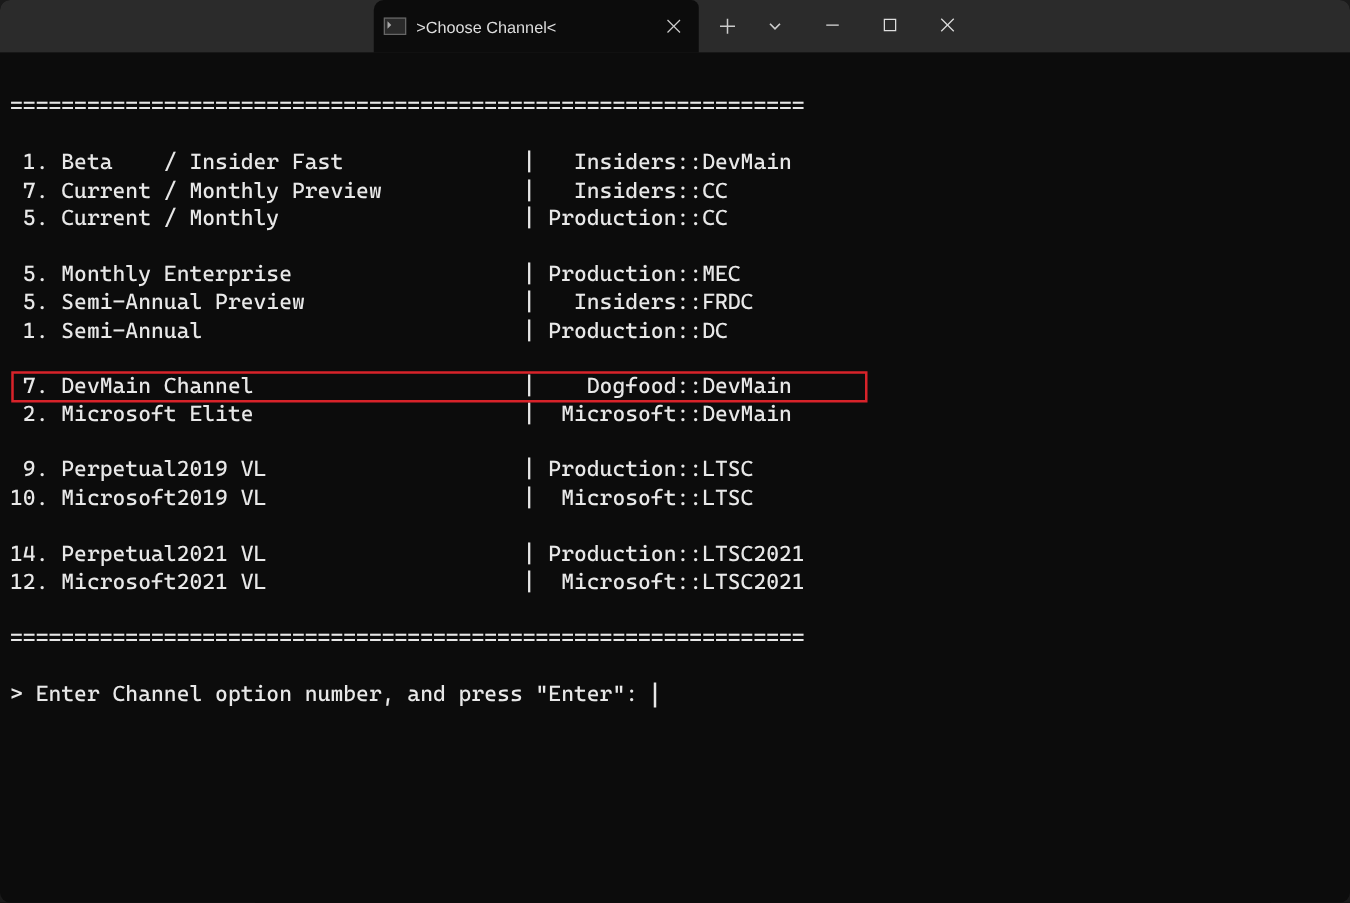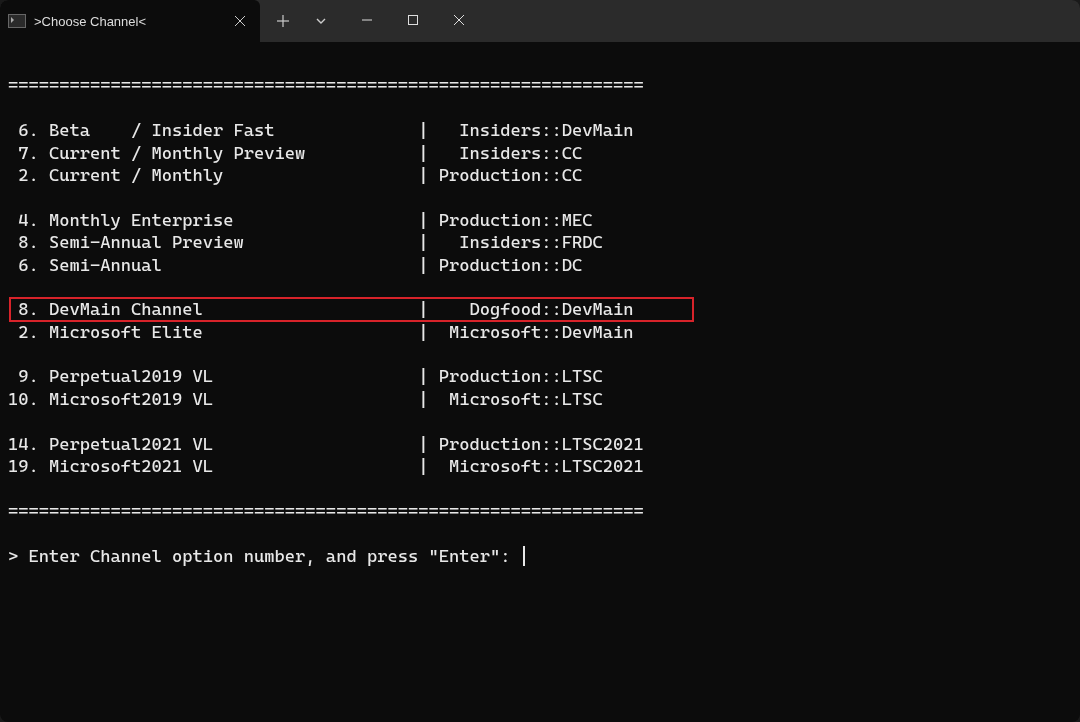--- a/index.html
+++ b/index.html
@@ -10,21 +10,21 @@
       font-size: 17.5px;
       color: #e8e8e8;
       overflow: hidden;
       border-radius: 8px;
     }
     .titlebar {
       height: 42px;
       background: #2b2b2b;
       display: flex;
       align-items: center;
-      justify-content: flex-start;
+      justify-content: center;
       border-top-left-radius: 8px;
       border-top-right-radius: 8px;
     }
     .titlebar-left { display: flex; align-items: center; height: 100%; }
     .tab {
       display: flex; align-items: center;
       background: #0c0c0c;
       height: 100%;
       padding: 0 12px 0 8px;
       min-width: 260px;
@@ -142,34 +142,34 @@
         <line x1="1" y1="1" x2="11" y2="11"></line>
           <line x1="11" y1="1" x2="1" y2="11"></line>
       </svg>
     </div>
   </div>
 </div>
 
 <div class="terminal-body">
 <span>==============================================================</span>
 <span> </span>
-<span> 6. Beta    / Insider Fast              |   Insiders::DevMain</span>
+<span> 1. Beta    / Insider Fast              |   Insiders::DevMain</span>
 <span> 7. Current / Monthly Preview           |   Insiders::CC</span>
-<span> 2. Current / Monthly                   | Production::CC</span>
+<span> 5. Current / Monthly                   | Production::CC</span>
 <span> </span>
-<span> 4. Monthly Enterprise                  | Production::MEC</span>
-<span> 8. Semi-Annual Preview                 |   Insiders::FRDC</span>
-<span> 6. Semi-Annual                         | Production::DC</span>
+<span> 5. Monthly Enterprise                  | Production::MEC</span>
+<span> 5. Semi-Annual Preview                 |   Insiders::FRDC</span>
+<span> 1. Semi-Annual                         | Production::DC</span>
 <span> </span>
-<span> 8. DevMain Channel                     |    Dogfood::DevMain</span>
+<span> 7. DevMain Channel                     |    Dogfood::DevMain</span>
 <span> 2. Microsoft Elite                     |  Microsoft::DevMain</span>
 <span> </span>
 <span> 9. Perpetual2019 VL                    | Production::LTSC</span>
 <span>10. Microsoft2019 VL                    |  Microsoft::LTSC</span>
 <span> </span>
 <span>14. Perpetual2021 VL                    | Production::LTSC2021</span>
-<span>19. Microsoft2021 VL                    |  Microsoft::LTSC2021</span>
+<span>12. Microsoft2021 VL                    |  Microsoft::LTSC2021</span>
 <span> </span>
 <span>==============================================================</span>
 <span> </span>
 <span>&gt; Enter Channel option number, and press "Enter": </span><span class="cursor"></span>
 <div class="row-highlight"></div>
 </div>
 
 </body></html>

